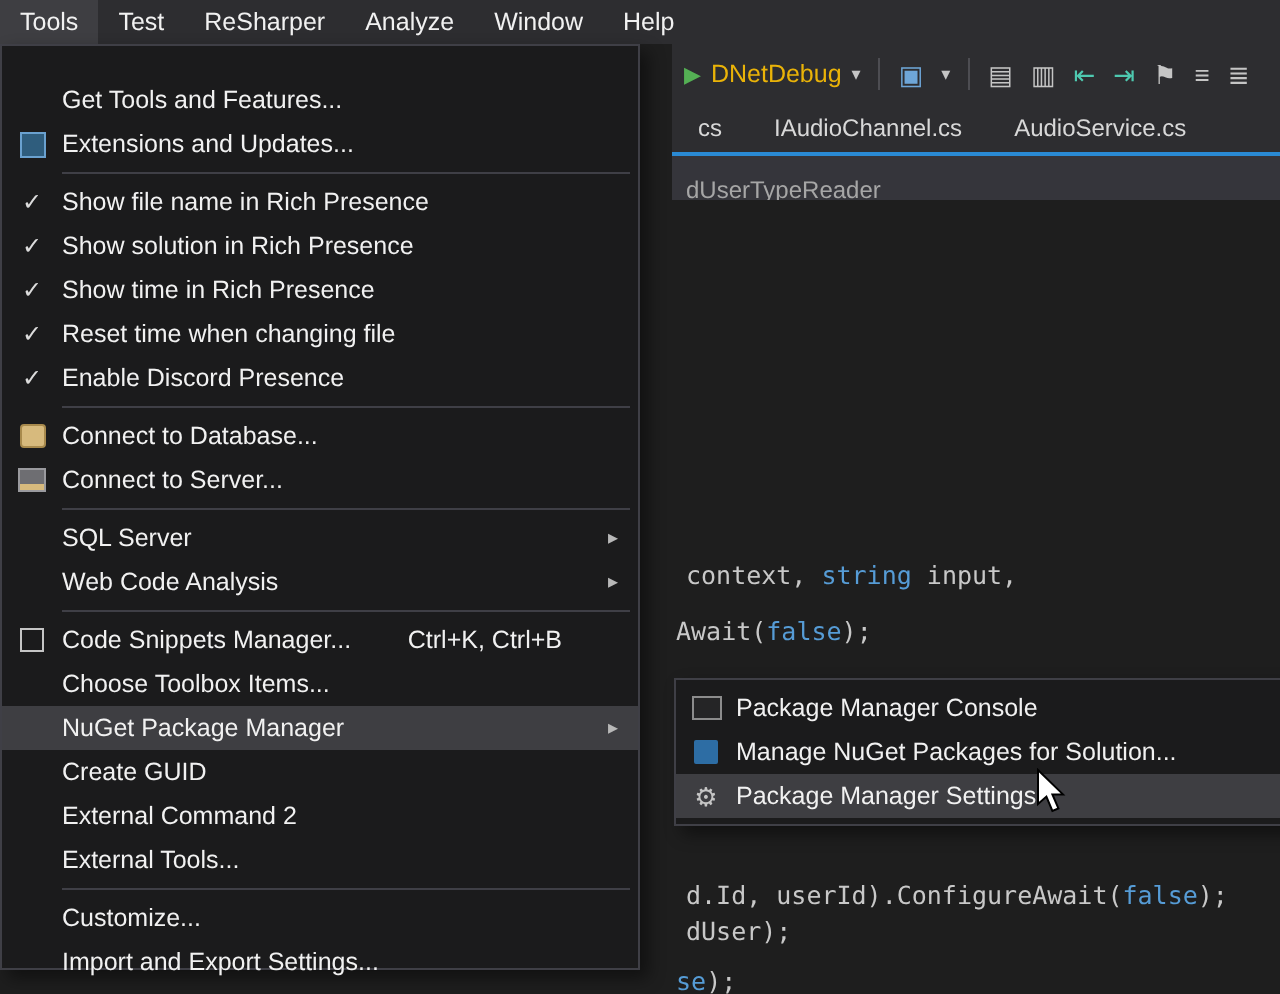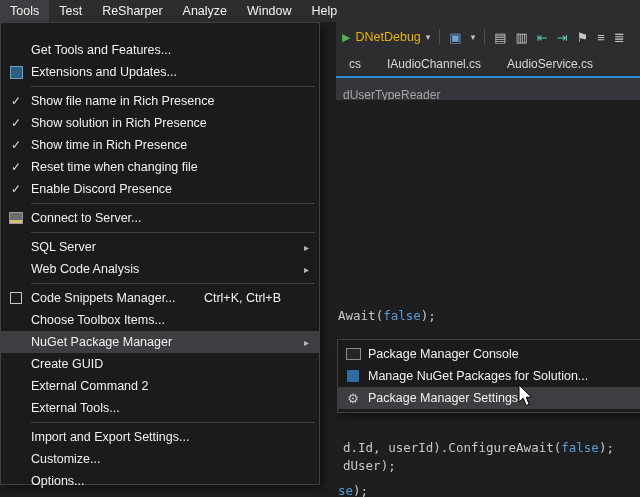--- a/index.html
+++ b/index.html
@@ -106,20 +106,21 @@
     <span class="tab">cs</span>
     <span class="tab">IAudioChannel.cs</span>
     <span class="tab">AudioService.cs</span>
   </div>
 
   <div class="breadcrumb">
     <span>dUserTypeReader</span>
   </div>
 
   <div class="editor">
+    <div class="code" style="left:7px;top:180px"><span class="pl">context, </span><span class="kw">string</span><span class="pl"> input,</span></div>
     <div class="code" style="left:2px;top:208px"><span class="pl">Await(</span><span class="kw">false</span><span class="pl">);</span></div>
     <div class="code" style="left:7px;top:340px"><span class="pl">d.Id, userId).ConfigureAwait(</span><span class="kw">false</span><span class="pl">);</span></div>
     <div class="code" style="left:7px;top:358px"><span class="pl">dUser);</span></div>
     <div class="code" style="left:2px;top:383px"><span class="kw">se</span><span class="pl">);</span></div>
   </div>
 </div>
 
 <div class="menu">
 
   <div class="mi">
@@ -154,20 +155,26 @@
   </div>
   <div class="mi">
     <span class="gut check">✓</span>
     <span class="lbl">Enable Discord Presence</span>
   </div>
 
   <div class="msep"></div>
 
   <div class="mi">
     <span class="gut">
+        <i class="ic ic-db"></i>
+      </span>
+    <span class="lbl">Connect to Database...</span>
+  </div>
+  <div class="mi">
+    <span class="gut">
         <i class="ic ic-srv"></i>
       </span>
     <span class="lbl">Connect to Server...</span>
   </div>
 
   <div class="msep"></div>
 
   <div class="mi">
     <span class="gut"></span>
     <span class="lbl">SQL Server</span>
@@ -207,25 +214,25 @@
   </div>
   <div class="mi">
     <span class="gut"></span>
     <span class="lbl">External Tools...</span>
   </div>
 
   <div class="msep"></div>
 
   <div class="mi">
     <span class="gut"></span>
+    <span class="lbl">Customize...</span>
+  </div>
+  <div class="mi">
+    <span class="gut"></span>
     <span class="lbl">Import and Export Settings...</span>
-  </div>
-  <div class="mi">
-    <span class="gut"></span>
-    <span class="lbl">Customize...</span>
   </div>
   <div class="mi">
     <span class="gut"></span>
     <span class="lbl">Options...</span>
   </div>
 </div>
 
 <div class="submenu">
   <div class="mi">
     <span class="gut">

